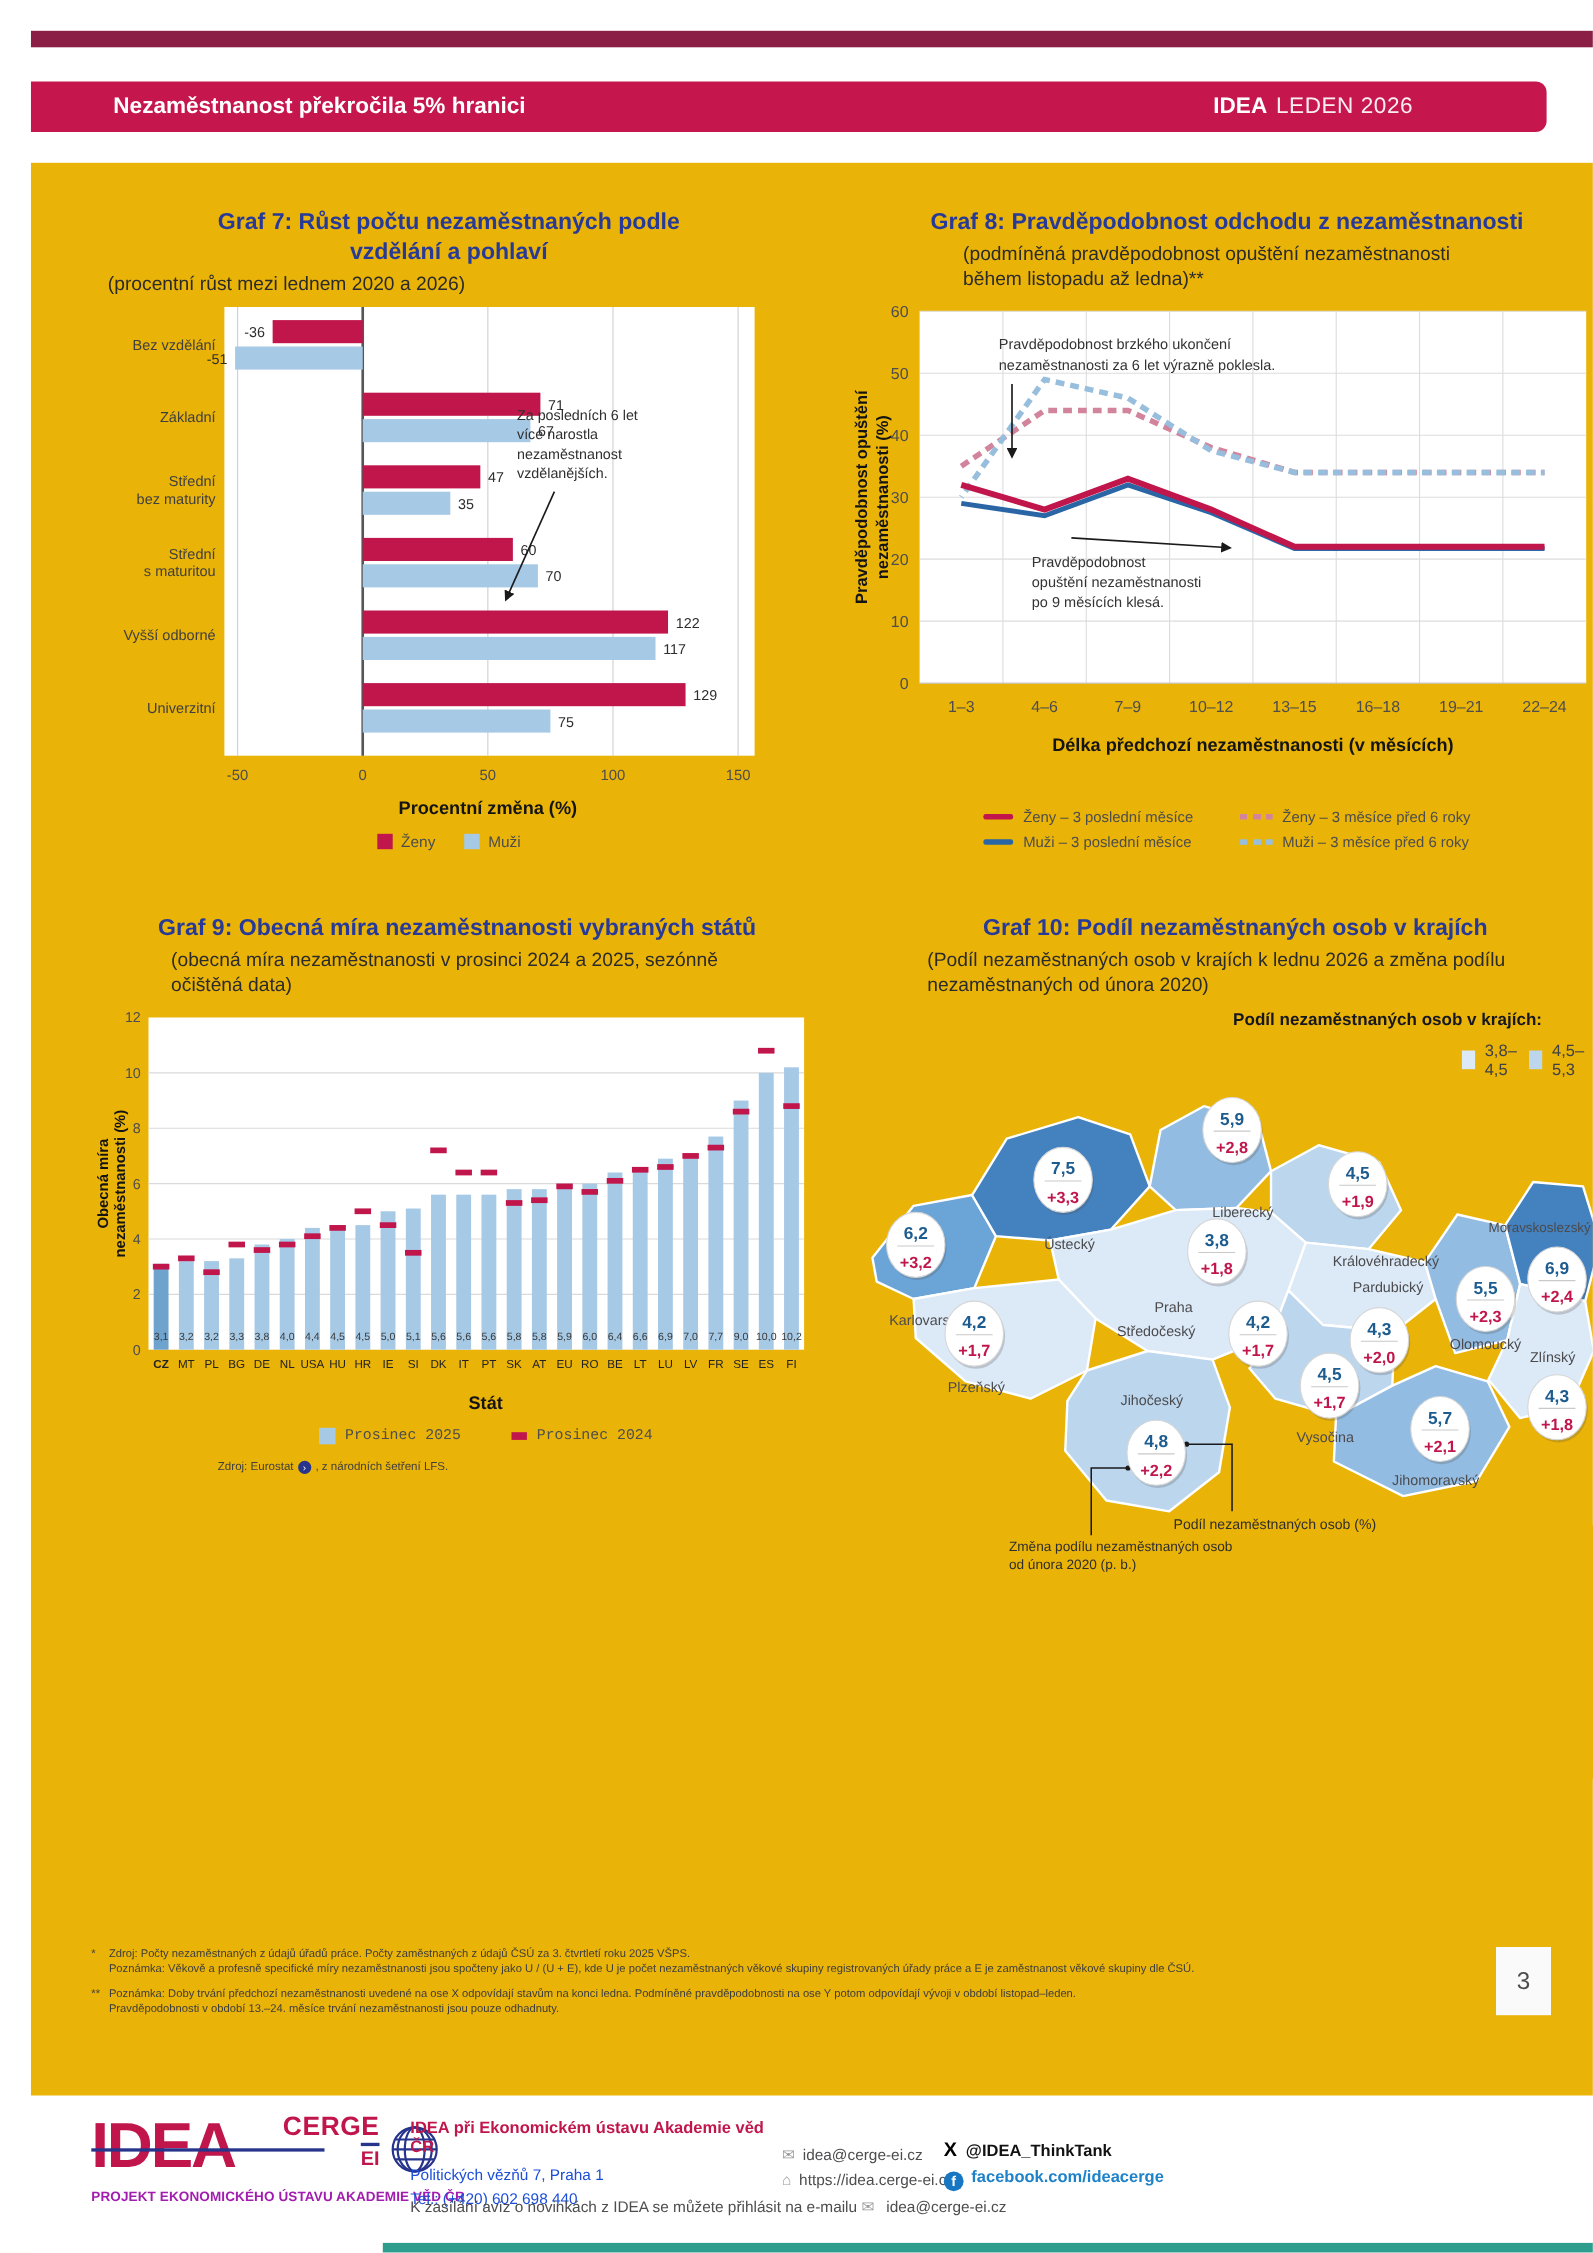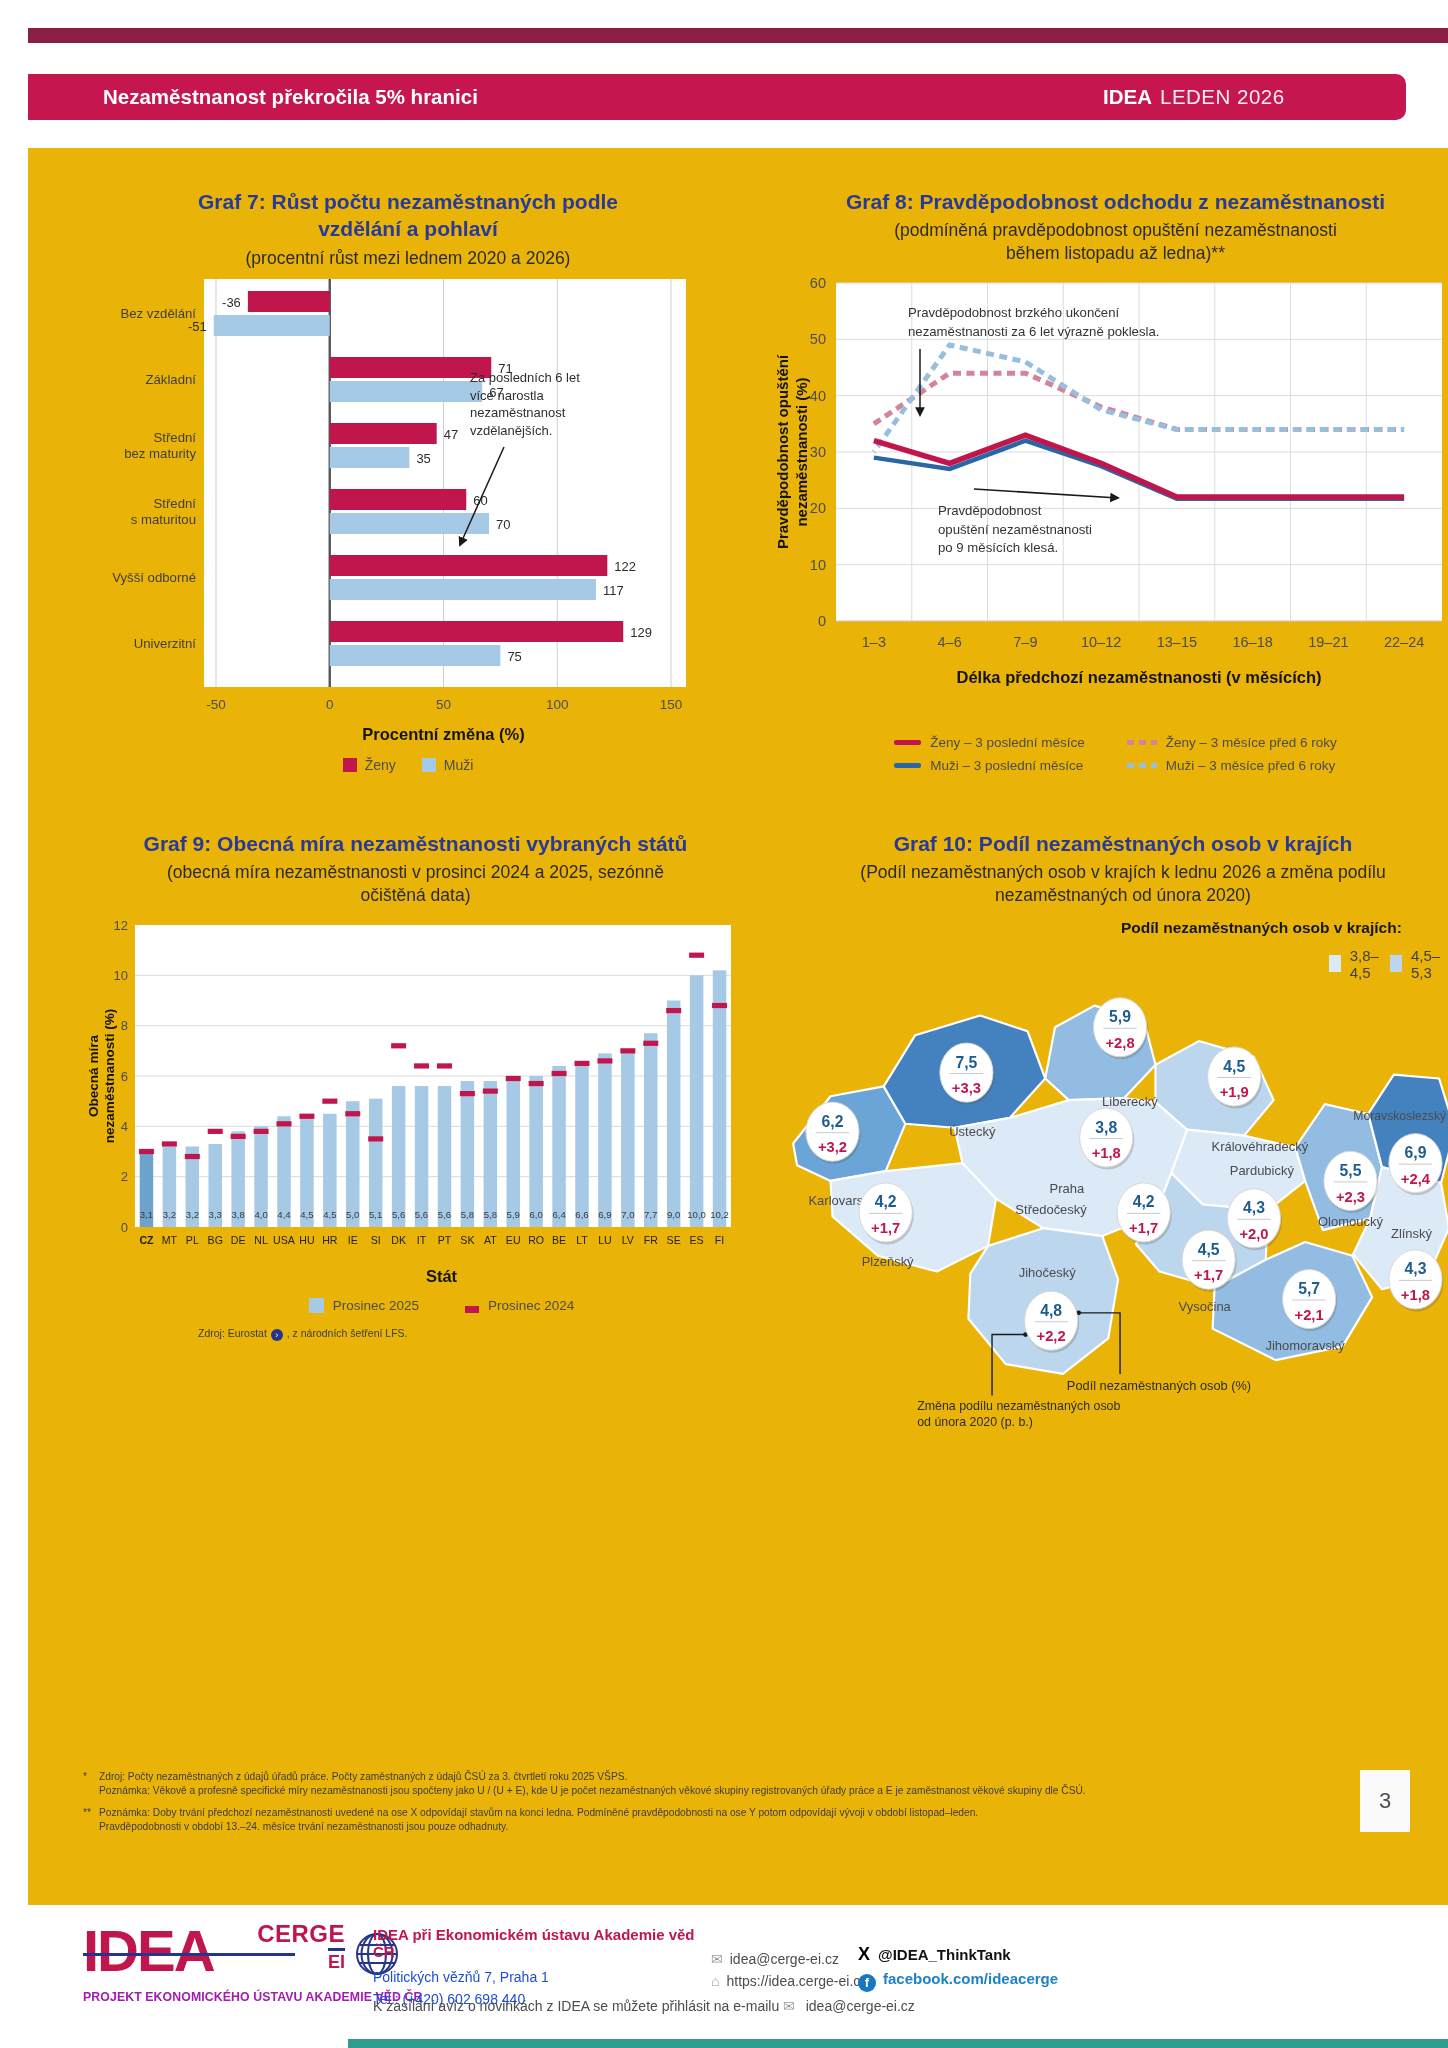--- a/index.html
+++ b/index.html
@@ -7,33 +7,33 @@
   #page{position:relative;width:1448px;height:2048px;background:#fff;overflow:hidden;margin-left:28px;}
   .topstrip{position:absolute;left:0;top:28px;width:100%;height:15px;}
   .banner{position:absolute;left:0;top:74px;width:1378px;height:46px;border-radius:0 10px 10px 0;}
   .banner-title{position:absolute;left:75px;top:0;line-height:46px;color:#fff;font-size:20.5px;font-weight:bold;}
   .banner-right{position:absolute;left:1075px;top:0;line-height:46px;font-size:20.5px;color:#fff;}
   .banner-right .brand{font-weight:bold;color:#fff;}
   .banner-right .issue{font-weight:normal;color:rgba(255,255,255,0.93);letter-spacing:0.5px;margin-left:8px;}
   .graybox{position:absolute;left:0;top:148px;width:1448px;height:1757px;background:#eab308;}
   .panel{position:absolute;}
   .gtitle{color:#283a97;font-weight:bold;font-size:21px;text-align:center;line-height:1.3;margin:0 auto;}
-  .gsub{color:#2b2b2b;font-size:17.5px;text-align:center;line-height:1.3;margin:4px auto 10px auto;}
+  .gsub{color:#2b2b2b;font-size:17.5px;line-height:1.3;margin:4px auto 10px auto;}
   svg{font-family:"Liberation Sans",sans-serif;display:block;}
   .chlegend{display:flex;justify-content:center;align-items:center;gap:26px;font-size:14px;color:#4d4d4d;}
   .chlegend .it{display:flex;align-items:center;gap:8px;}
   .sw{display:inline-block;}
   .legend8{display:flex;justify-content:center;gap:42px;font-size:13.5px;color:#4d4d4d;margin-top:10px;}
   .legend8 .col{display:flex;flex-direction:column;gap:8px;}
   .legend8 .it{display:flex;align-items:center;gap:9px;}
   .lsolid{width:27px;height:5px;border-radius:2px;}
   .ldash{width:30px;height:5px;}
   .xlab9{font-weight:bold;font-size:16.5px;color:#141414;text-align:center;padding-left:52px;margin-top:14px;}
   .legend9{display:flex;justify-content:center;align-items:center;gap:46px;font-size:13.5px;color:#4d4d4d;margin-top:12px;padding-left:52px;}
-  .legend9 .it{display:flex;align-items:flex-end;gap:9px;}
+  .legend9 .it{display:flex;align-items:center;gap:9px;font-family:Liberation Mono, monospace;}
   .src9{font-size:10.5px;color:#3f3f3f;margin:14px 0 0 115px;}
   .eurostat-ic{display:inline-flex;width:12px;height:12px;border-radius:50%;background:#27348b;color:#fff;font-size:9px;line-height:12px;justify-content:center;align-items:center;vertical-align:-1px;margin:0 1px;}
   .mapwrap{position:relative;width:700px;}
   .maplegend-title{position:absolute;left:348px;top:2px;font-size:15.5px;font-weight:bold;color:#17171f;width:350px;}
   .maplegend{position:absolute;left:556px;top:30px;display:flex;flex-direction:row;gap:6px;}
   .maplegend .row{display:flex;align-items:center;gap:9px;font-size:15px;color:#414145;}
   .maplegend .msw{width:17px;height:17px;display:inline-block;}
   .fnotes{position:absolute;left:55px;top:1622px;width:1260px;font-size:10.2px;color:#3d3d3d;line-height:1.42;}
   .fn{position:relative;padding-left:16px;margin-bottom:7px;}
   .fn .mk{position:absolute;left:0;top:0;}

